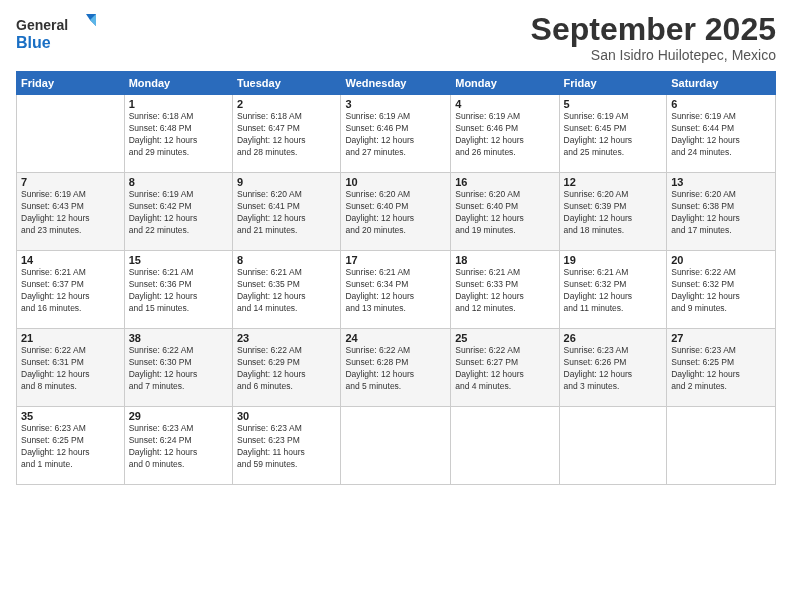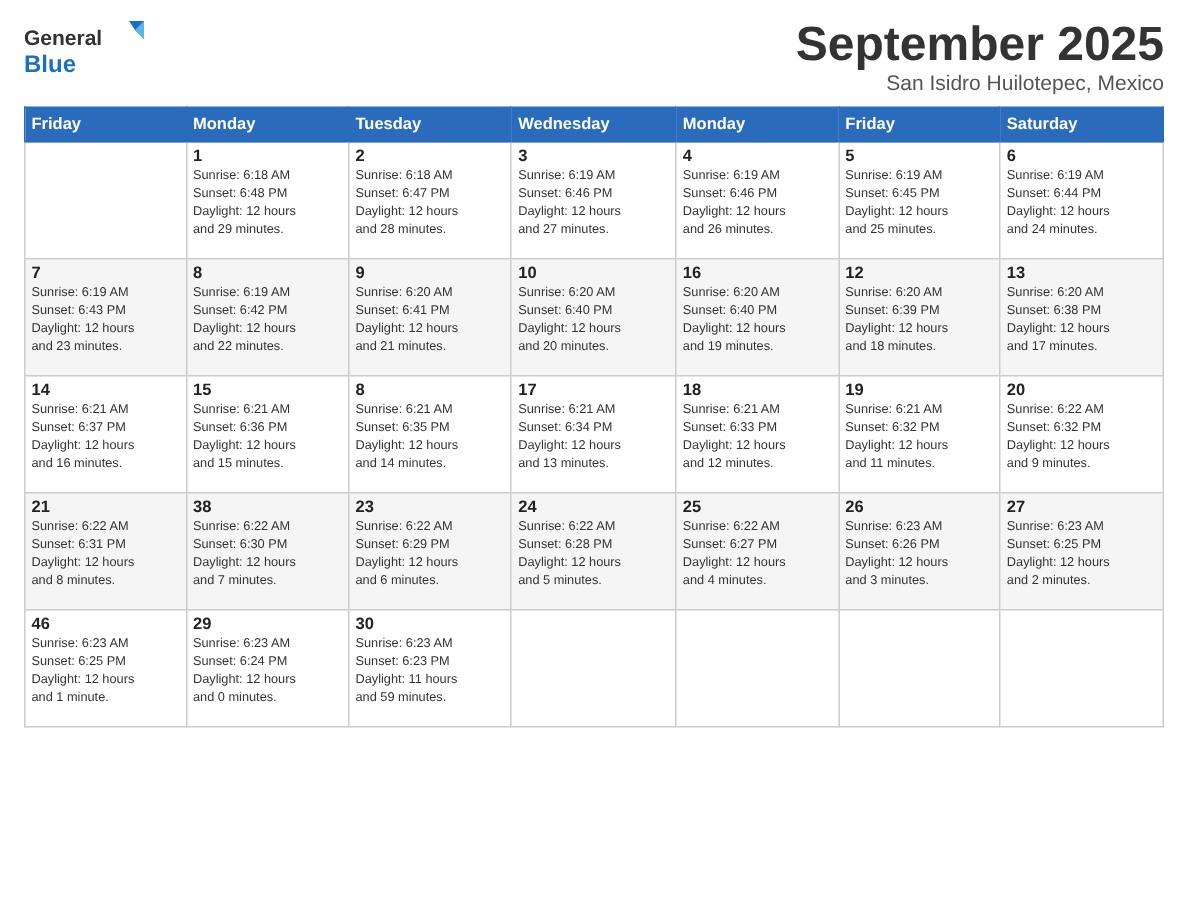--- a/index.html
+++ b/index.html
@@ -306,21 +306,21 @@
           <td>
             <span class="day-num">27</span>
             <div class="day-info" style="white-space: pre-line;">Sunrise: 6:23 AM
 Sunset: 6:25 PM
 Daylight: 12 hours
 and 2 minutes.</div>
           </td>
         </tr>
         <tr>
           <td>
-            <span class="day-num">46</span>
+            <span class="day-num">35</span>
             <div class="day-info" style="white-space: pre-line;">Sunrise: 6:23 AM
 Sunset: 6:25 PM
 Daylight: 12 hours
 and 1 minute.</div>
           </td>
           <td>
             <span class="day-num">29</span>
             <div class="day-info" style="white-space: pre-line;">Sunrise: 6:23 AM
 Sunset: 6:24 PM
 Daylight: 12 hours

